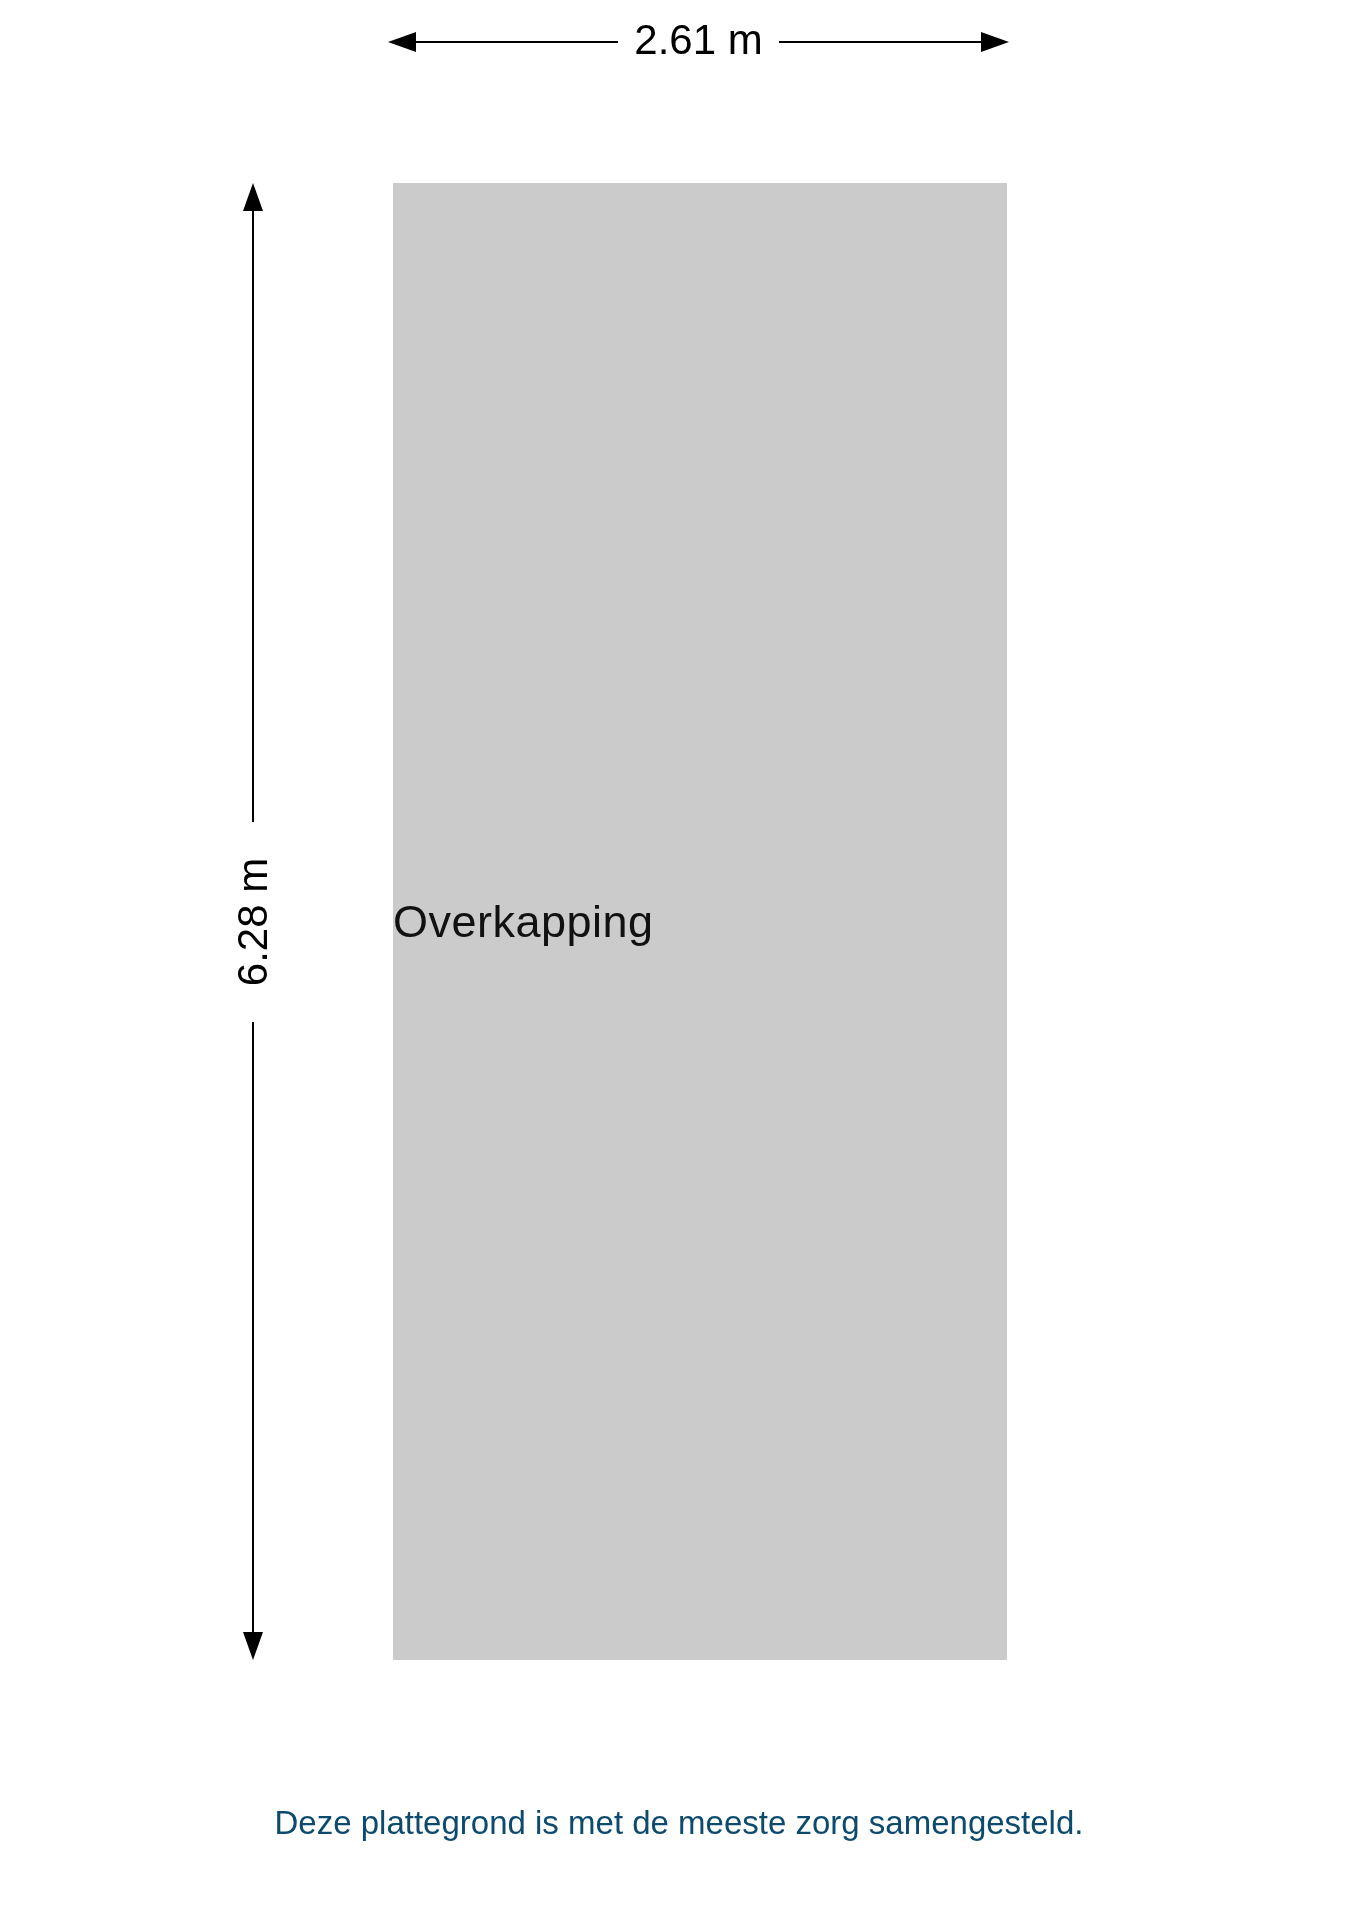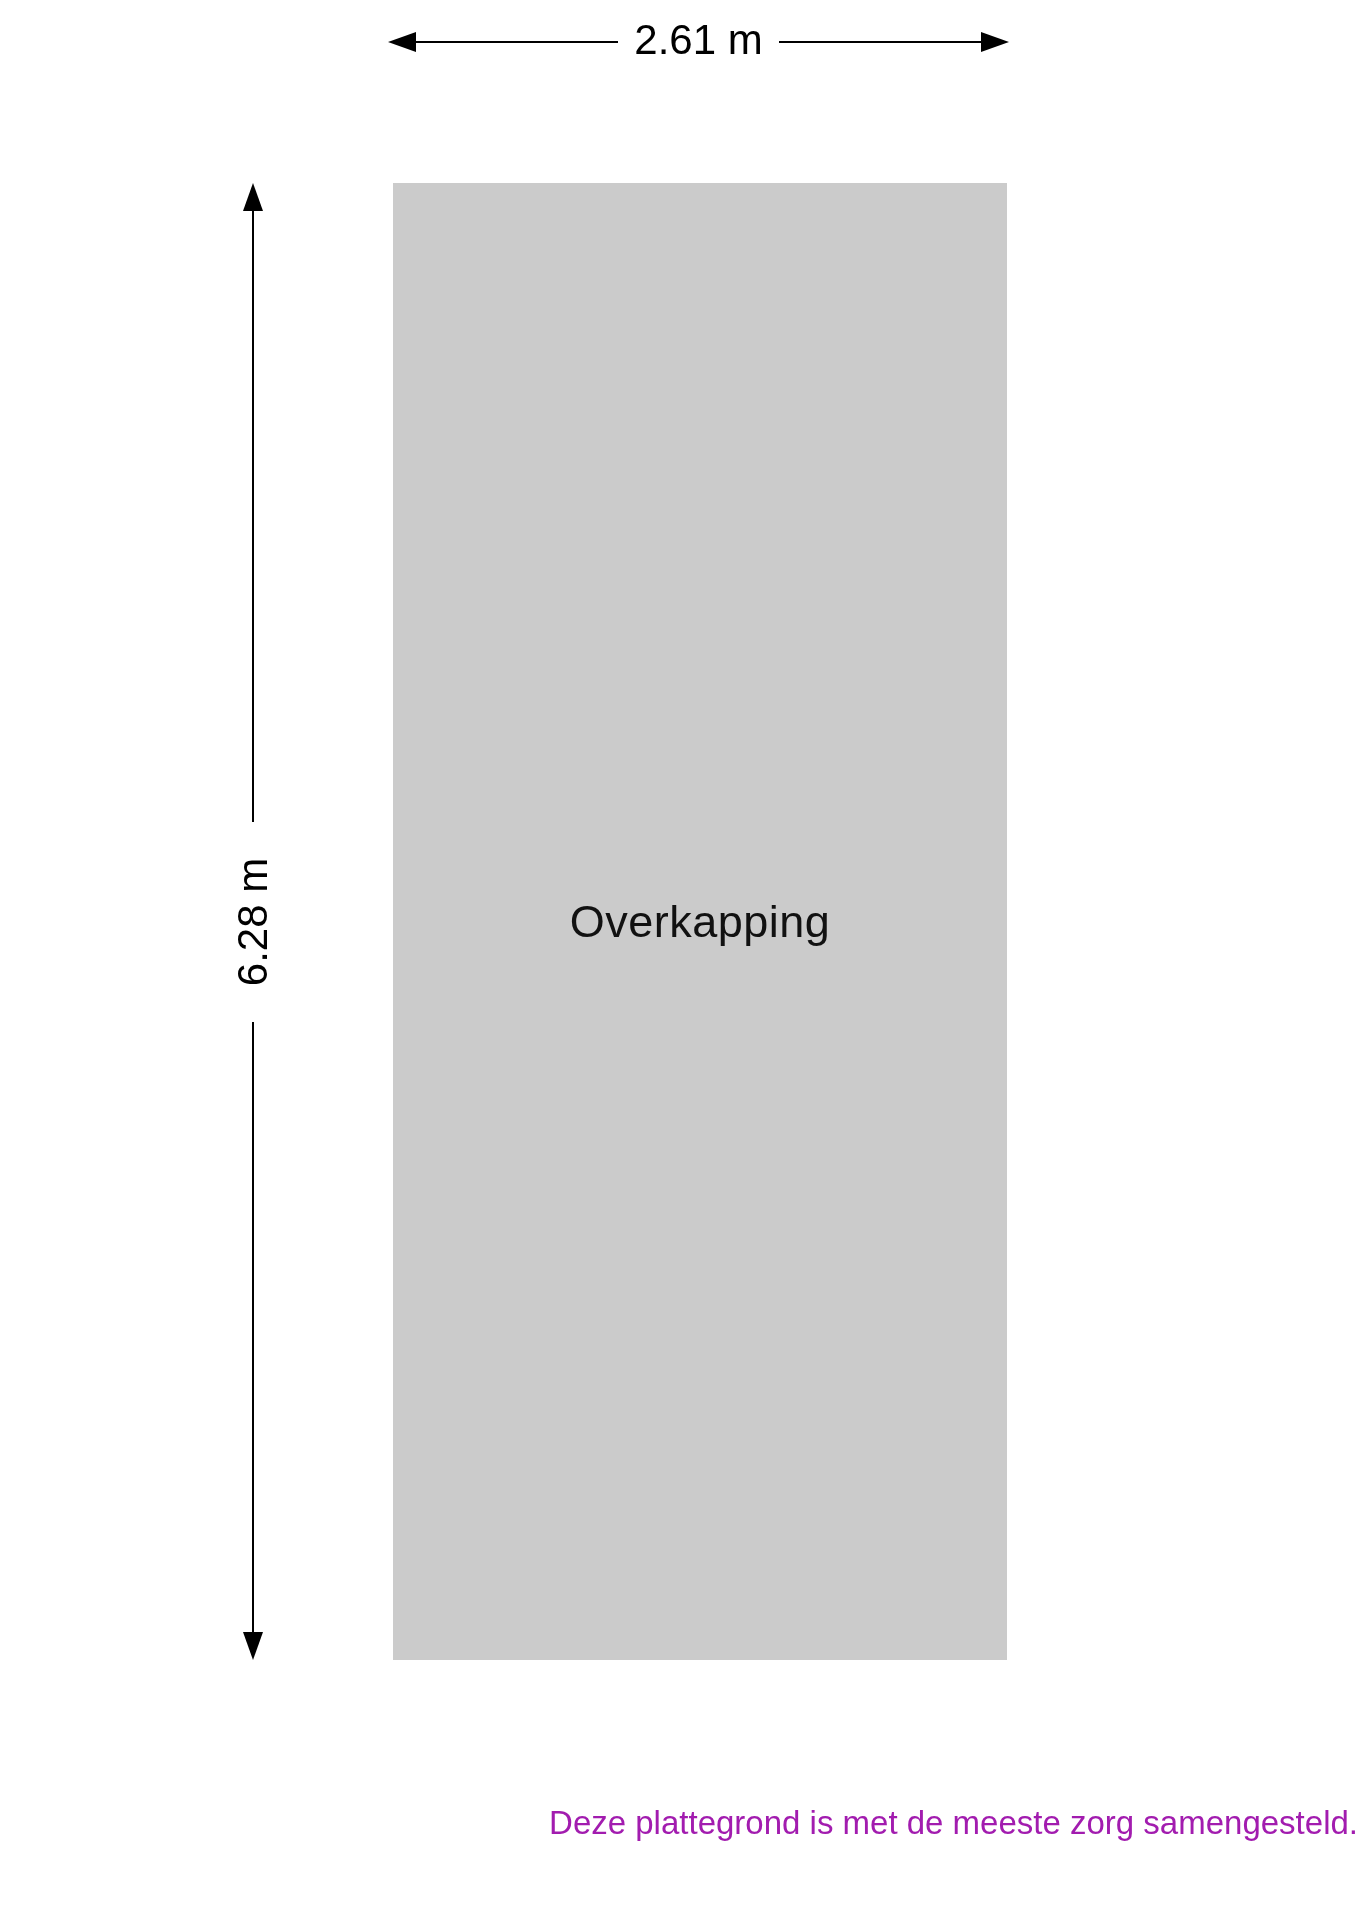--- a/index.html
+++ b/index.html
@@ -102,39 +102,39 @@
   
   .room {
     position: absolute;
     left: 393px;
     top: 183px;
     width: 614px;
     height: 1477px;
     background: #cbcbcb;
     display: flex;
     align-items: center;
-    justify-content: center;
+    justify-content: flex-start;
   }
   .room-label {
     font-size: 45px;
     line-height: 1;
     letter-spacing: 0.5px;
     color: #111;
   }
 
   
   .footer {
     position: absolute;
     left: 0;
     right: 0;
     top: 1804px;
-    text-align: right;
+    text-align: center;
     font-size: 33px;
     line-height: 1.17;
-    color: #a21caf;
+    color: #0c4a6e;
   }
 </style>
 </head>
 <body>
 
 <div class="canvas">
 
   <div class="dim-h">
     <span class="ah ah-left"></span>
     <span class="dline-h"></span>

